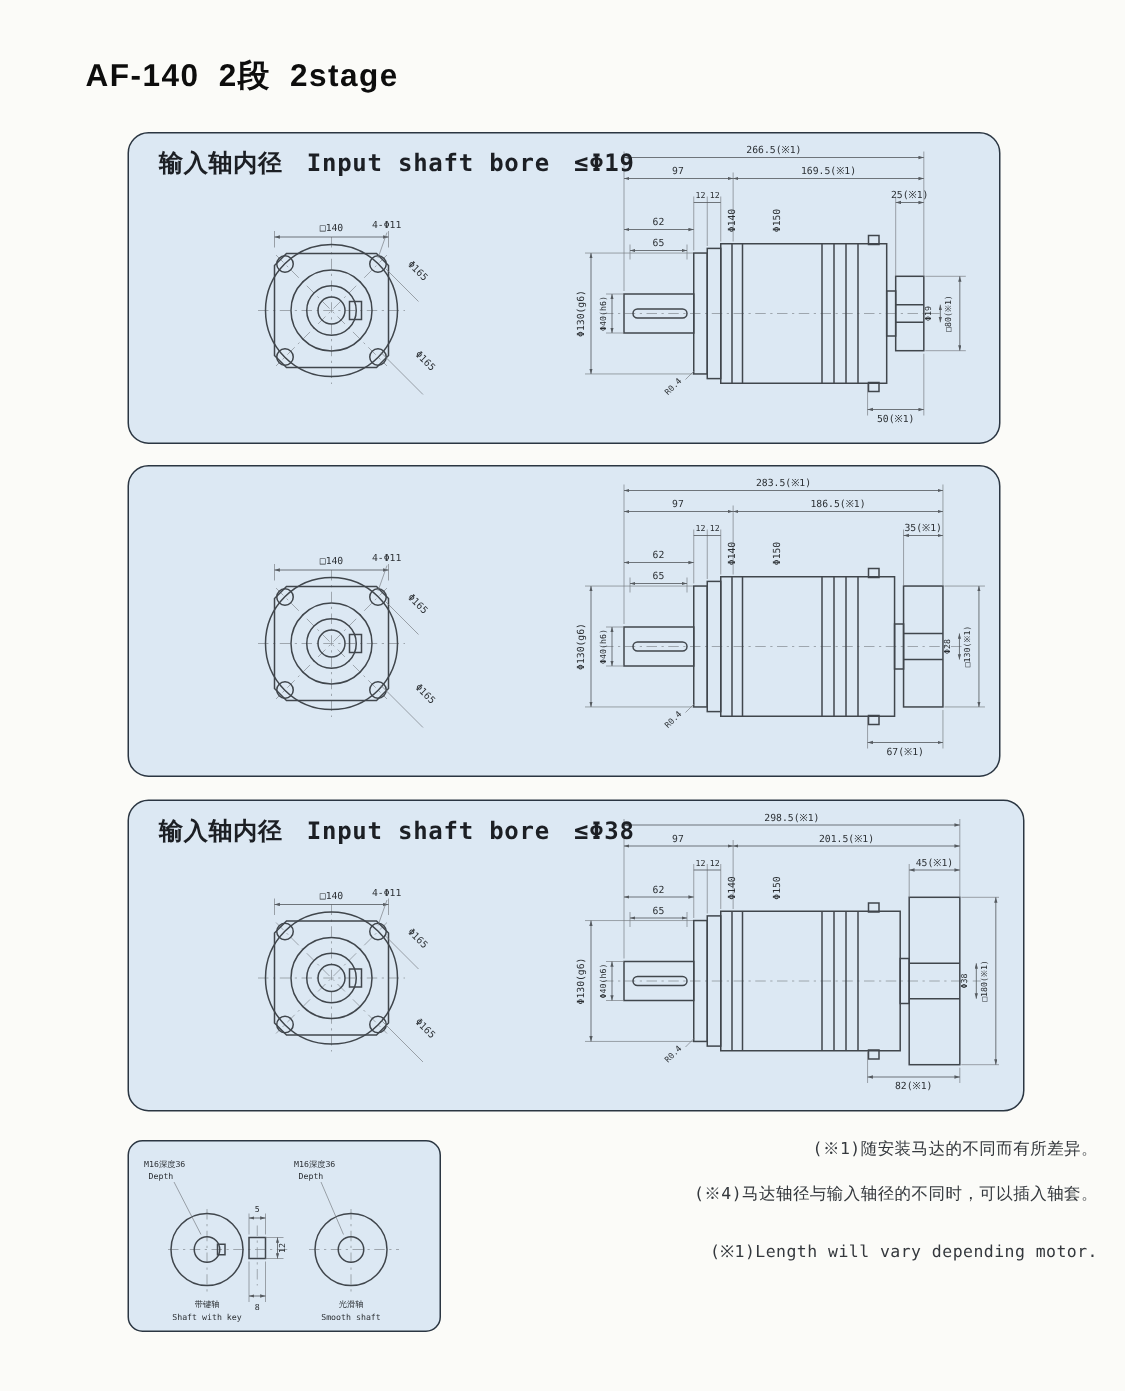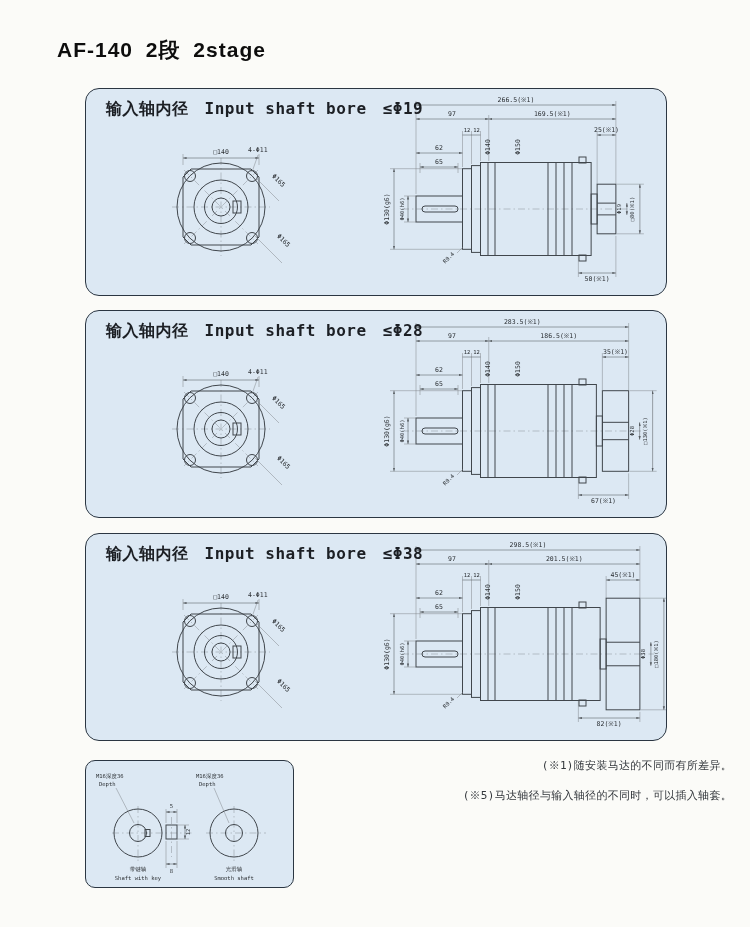--- a/index.html
+++ b/index.html
@@ -9,21 +9,21 @@
     --dim:#565b60;
     --txt:#2b2f33;
   }
   html,body{margin:0;padding:0;}
   body{background:#fbfbf8;font-family:"DejaVu Sans Mono",monospace;}
   .page{position:relative;width:750px;height:927px;background:#fbfbf8;overflow:hidden;}
   .title{position:absolute;left:57px;top:36px;margin:0;font-family:"Liberation Sans",sans-serif;
          font-size:21px;font-weight:bold;color:#0d0d0d;letter-spacing:1px;word-spacing:6px;}
   .panel{position:absolute;left:85px;width:580px;height:206px;background:var(--panel-bg);
          border:1.4px solid var(--panel-border);border-radius:14px;}
-  .panel.p0{top:88px;} .panel.p1{top:310px;} .panel.p2{top:533px;}
+  .panel.p0{top:88px;} .panel.p1{top:310px;} .panel.p2{top:533px;padding-left:16px;}
   .panel-header{position:absolute;left:20px;top:10px;font-size:16px;font-weight:bold;color:#1c1f24;letter-spacing:.5px;z-index:2;}
   .panel-header span{margin-right:16px;}
   .drawing{position:absolute;left:0;top:0;width:580px;height:204px;}
   svg text{fill:var(--txt);font-family:"DejaVu Sans Mono",monospace;}
   .t6{font-size:6.5px;} .t5{font-size:5.5px;}
   .ed{stroke:var(--edge);stroke-width:1;fill:none;}
   .dl{stroke:var(--dim);stroke-width:.55;marker-start:url(#arw);marker-end:url(#arw);}
   .pl{stroke:var(--dim);stroke-width:.55;}
   .xl{stroke:#767b80;stroke-width:.45;}
   .cl{stroke:#8a9097;stroke-width:.5;stroke-dasharray:7 3 1.5 3;fill:none;}
@@ -150,23 +150,20 @@
 
           <line class="xl" x1="492.375" y1="167" x2="492.375" y2="188"></line>
           <line class="xl" x1="529.875" y1="146.8" x2="529.875" y2="188"></line>
           <line class="dl" x1="492.375" y1="184" x2="529.875" y2="184"></line>
           <text class="t6" text-anchor="middle" x="511.125" y="192">50(※1)</text>
         </g>
       </svg>
     </section>
 
     <section class="panel p1">
-      <div class="panel-header">
-        <span>输入轴内径</span><span>Input shaft bore</span><span>≤Φ28</span>
-      </div>
       <svg class="drawing" viewBox="0 0 580 204">
         <defs>
           <marker id="arw" markerWidth="7" markerHeight="5" refX="6.5" refY="2" orient="auto-start-reverse">
             <path d="M0,0 L6.5,2 L0,4 z" fill="#565b60"></path>
           </marker>
         </defs>
 
         <g>
           <line class="cl" x1="86" y1="118" x2="184" y2="118"></line>
           <line class="cl" x1="135" y1="69" x2="135" y2="167"></line>
@@ -421,15 +418,16 @@
       <line class="xl" x1="128" y1="27" x2="143" y2="62"></line>
       <text class="t5" x="110" y="17">M16深度36</text>
       <text class="t5" x="113" y="25">Depth</text>
       <text class="t5" text-anchor="middle" x="148" y="110">光滑轴</text>
       <text class="t5" text-anchor="middle" x="148" y="119">Smooth shaft</text>
     </svg>
   </div>
 
   <div class="notes">
     <p class="note-line">(※1)随安装马达的不同而有所差异。</p>
-    <p class="note-line">(※5)马达轴径与输入轴径的不同时，可以插入轴套。</p>
+    <p class="note-line">(※4)马达轴径与输入轴径的不同时，可以插入轴套。</p>
+    <p class="note-line gap">(※1)Length will vary depending motor.</p>
   </div>
 </div>
 
 </body></html>

